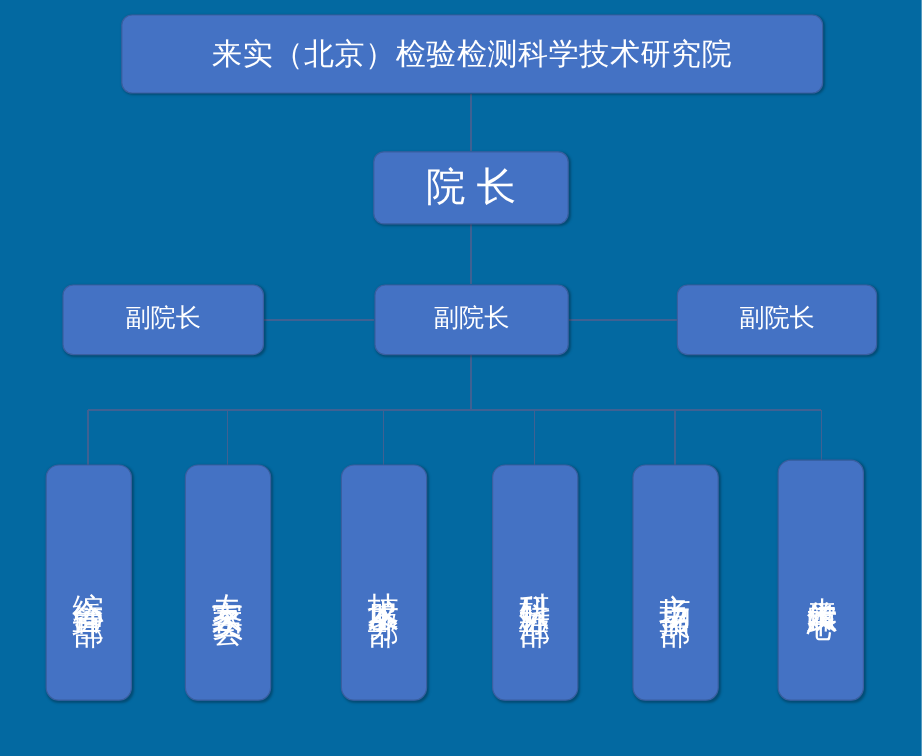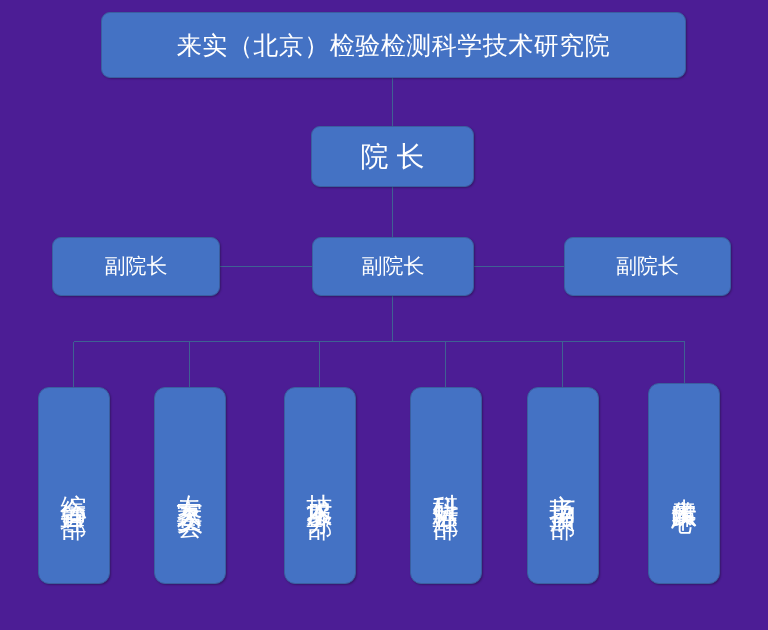--- a/index.html
+++ b/index.html
@@ -11,21 +11,21 @@
   body {
     width: 768px;
     height: 630px;
     font-family: "Liberation Sans", "DejaVu Sans", sans-serif;
     overflow: hidden;
   }
   #chart-root {
     position: relative;
     width: 768px;
     height: 630px;
-    background: #4c1d95;
+    background: #0369a1;
   }
 
   
   #connectors {
     position: absolute;
     left: 0;
     top: 0;
     width: 768px;
     height: 630px;
     z-index: 1;
@@ -59,21 +59,21 @@
     letter-spacing: 0.5px;
   }
 
   
   .node.director {
     left: 311px;
     top: 126px;
     width: 163px;
     height: 61px;
     border-radius: 9px;
-    font-size: 28px;
+    font-size: 33px;
   }
 
   
   .node.deputy {
     top: 237px;
     height: 59px;
     border-radius: 9px;
     font-size: 21px;
   }
   .node.deputy.left   { left: 52px;  width: 168px; }

